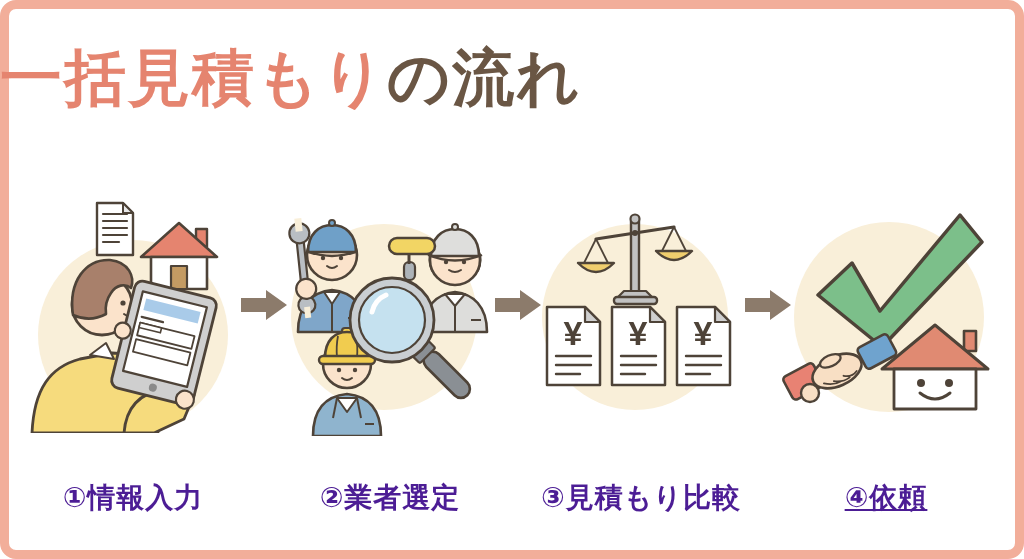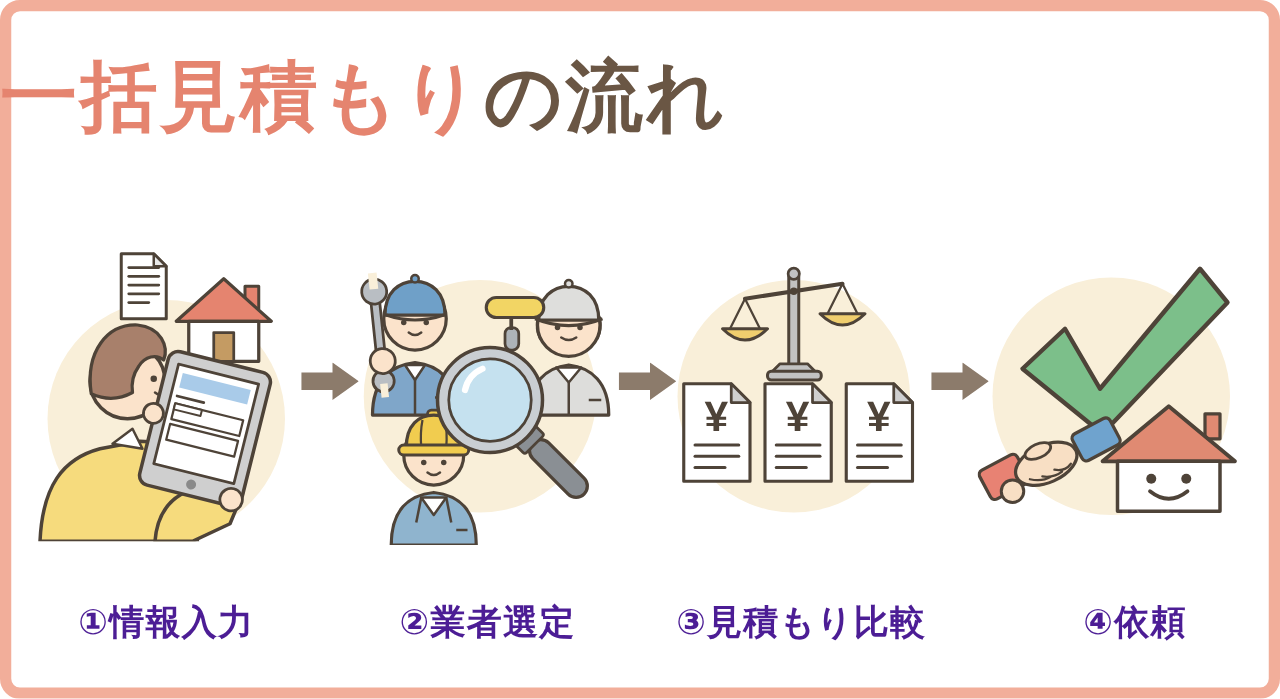--- a/index.html
+++ b/index.html
@@ -31,21 +31,21 @@
   .arrow-3{left:745px;}
   .step-label{
     position:absolute;top:457px;transform:translateX(-50%);
     font-size:28px;font-weight:bold;color:#4c1d95;white-space:nowrap;
     letter-spacing:1px;
     margin-top:22px;
   }
   .lbl-1{left:133px;}
   .lbl-2{left:390px;}
   .lbl-3{left:641px;}
-  .lbl-4{left:908px;}
+  .lbl-4{left:886px;text-decoration:underline;}
   svg text{font-family:"Liberation Sans","DejaVu Sans",sans-serif;}
 </style>
 </head>
 <body>
 
 <div class="stage">
 
   <div class="border-frame"></div>
 
   <div class="title">

